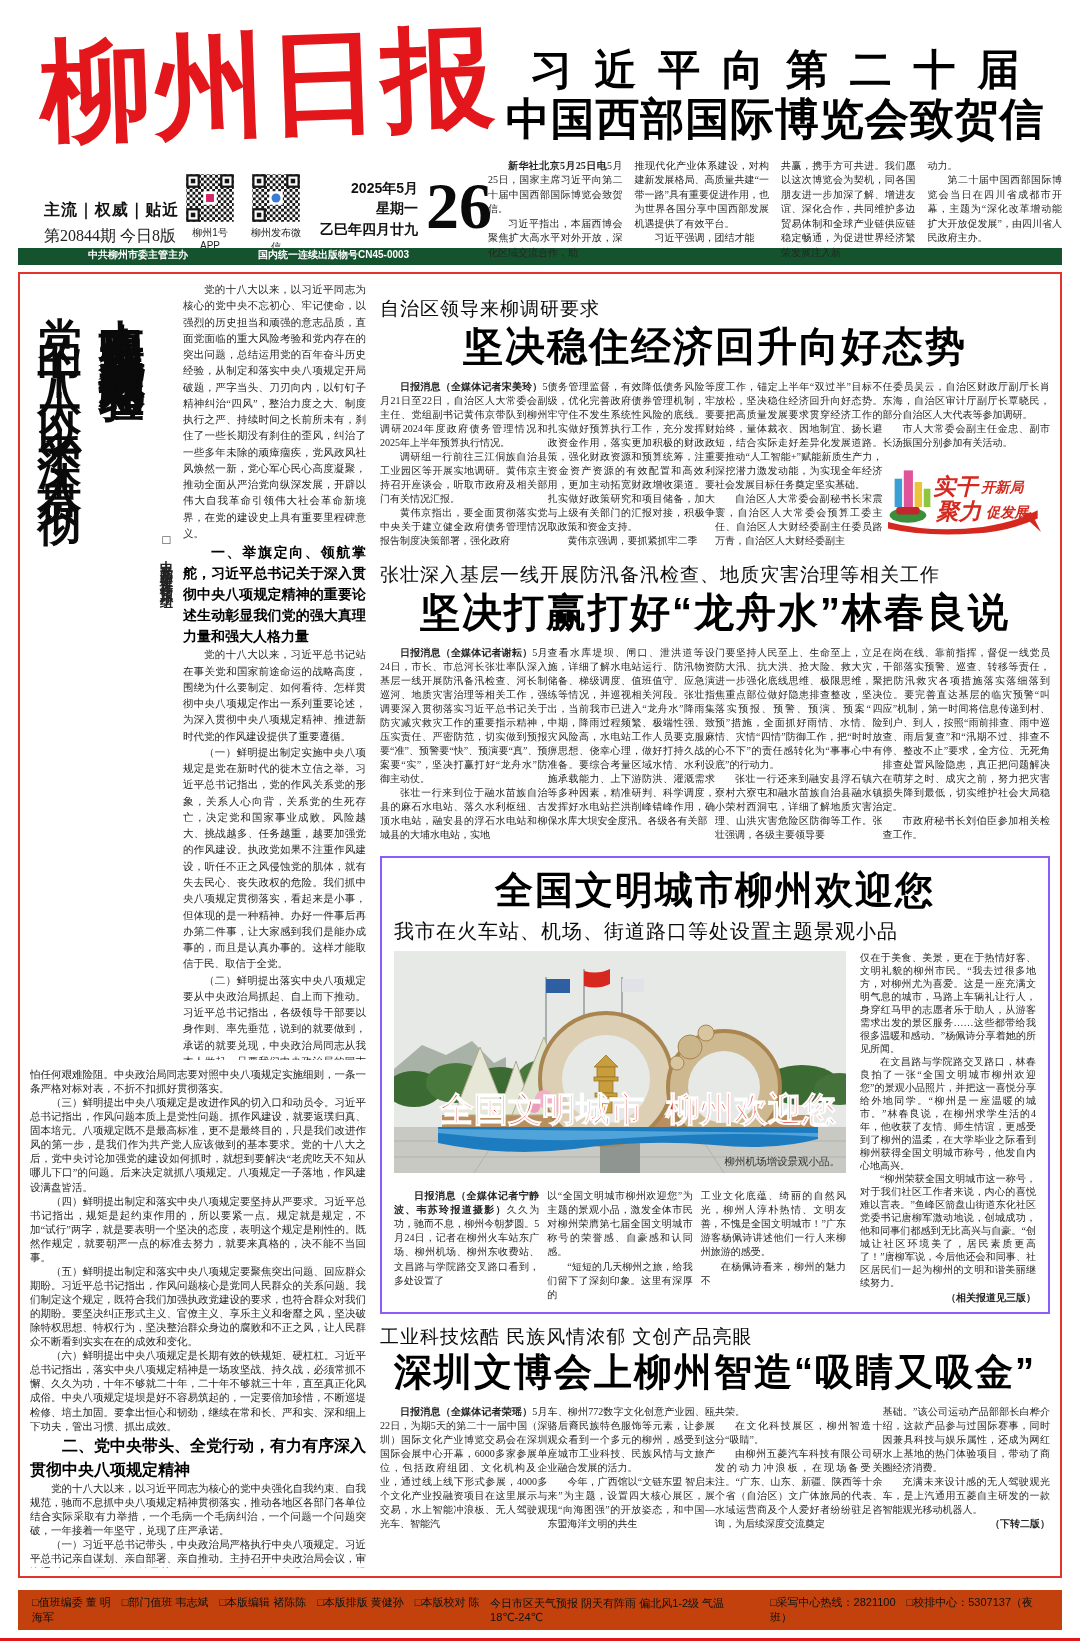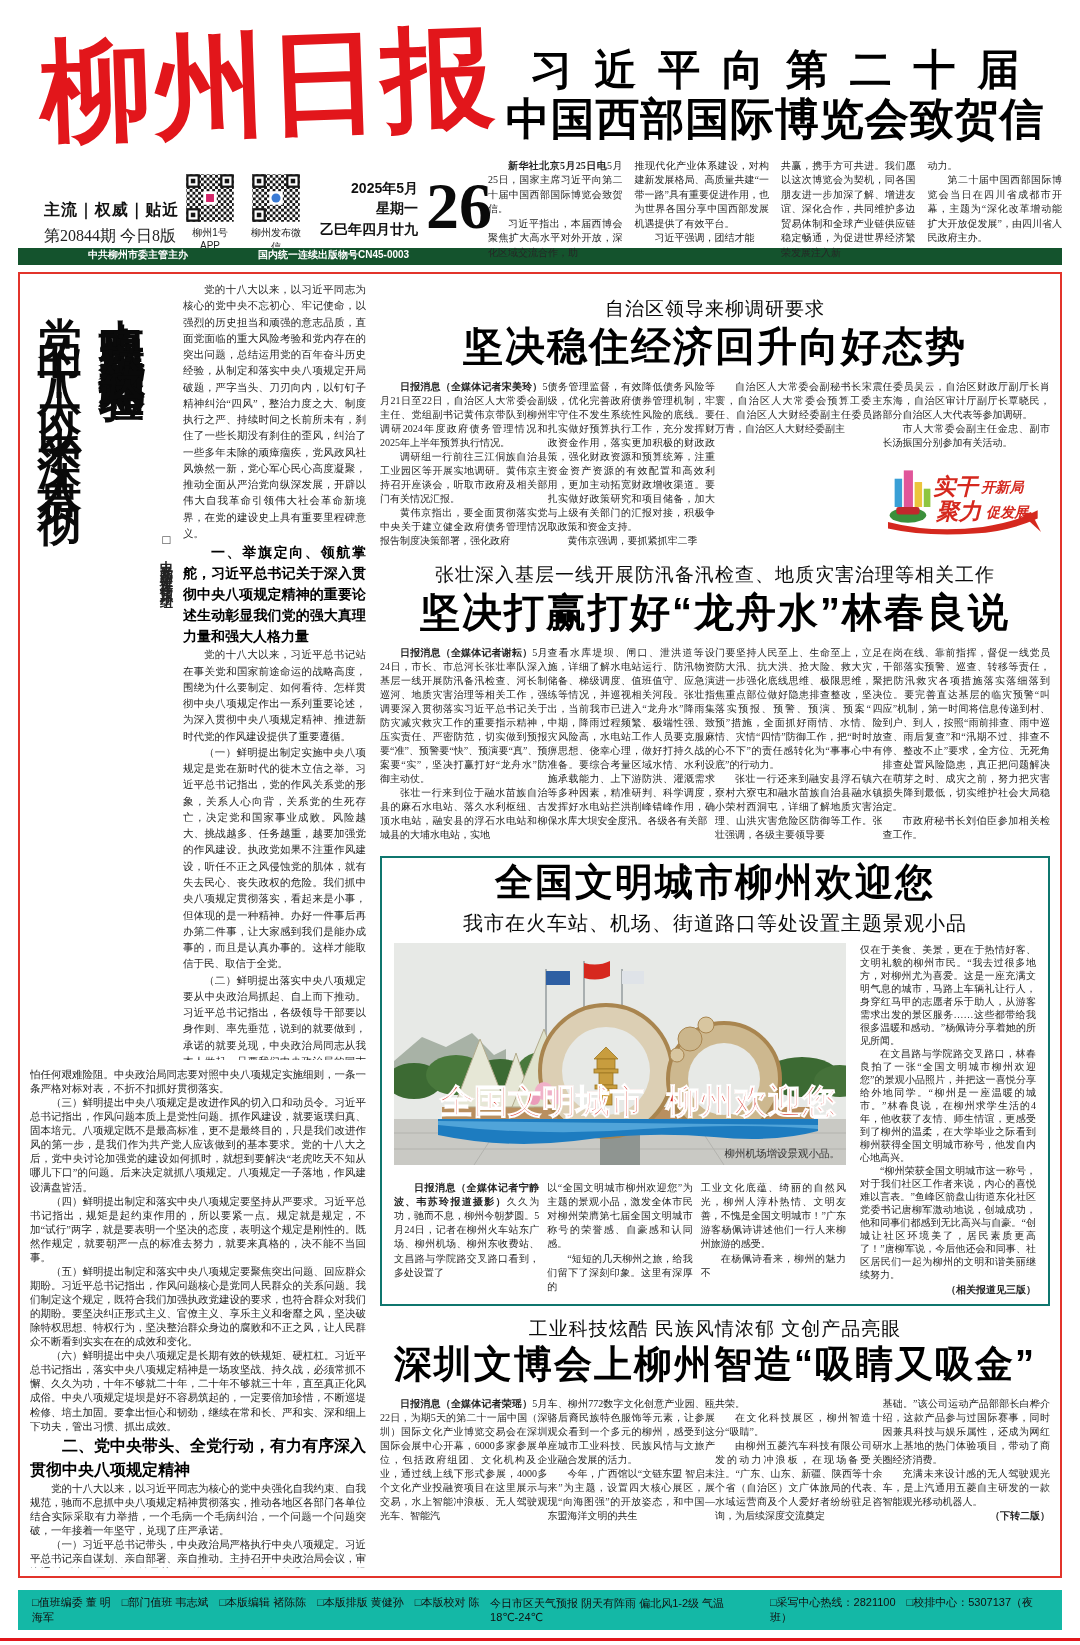--- a/index.html
+++ b/index.html
@@ -44,39 +44,39 @@
   .vt-r{font-size:46px;letter-spacing:.10em;}
   .vbyline{writing-mode:vertical-rl;text-orientation:upright;font-size:13px;font-weight:700;
            margin-top:250px;margin-left:4px;letter-spacing:.25em;color:#222;}
   .lead-coltext{margin-left:8px;width:196px;font-size:10.5px;line-height:1.55;text-align:justify;overflow:hidden;}
   .lead-h{font-weight:800;font-size:14px;line-height:1.5;margin:7px 0;color:#000;}
   .lead-full{margin-top:8px;font-size:10.5px;line-height:1.34;text-align:justify;overflow:hidden;}
   .lead-h2{font-weight:800;font-size:16px;line-height:1.5;margin:7px 0;color:#000;}
   .jump{font-weight:700;float:right;}
   
   .rightarea{flex:1;overflow:hidden;}
-  .kicker{text-align:center;font-size:19px;letter-spacing:1px;color:#0c0c0c;margin-top:14px;}
+  .kicker{text-align:left;font-size:19px;letter-spacing:1px;color:#0c0c0c;margin-top:14px;}
   .headline{text-align:center;font-weight:900;color:#000;letter-spacing:2px;line-height:1.2;}
   .hl-40{font-size:40px;} .hl-38{font-size:38px;}
   .cols{display:flex;margin-top:10px;}
   .col{flex:1;font-size:10px;line-height:1.4;text-align:justify;overflow:hidden;}
   .promo{margin-top:8px;}
   
-  .civbox{border:2px solid #0f766e;margin-top:14px;padding:2px 12px 8px;box-sizing:border-box;}
+  .civbox{border:2px solid #8b5cf6;margin-top:14px;padding:10px 12px 8px;box-sizing:border-box;}
   .civ-main{display:flex;gap:14px;margin-top:6px;}
   .civ-left{width:452px;flex:0 0 452px;}
   .photo{position:relative;width:452px;height:222px;overflow:hidden;}
   .photo svg{display:block;width:100%;height:100%;}
   .caption{position:absolute;right:6px;bottom:4px;font-size:10.5px;color:#333;}
   .civ-cols{display:flex;gap:8px;margin-top:16px;}
   .civ-col{flex:1;font-size:10px;line-height:1.42;text-align:justify;}
   .civ-right{flex:1;font-size:10px;line-height:1.3;text-align:justify;overflow:hidden;}
   .related{text-align:right;font-weight:700;margin-top:2px;}
   
-  .footer{position:absolute;left:18px;top:1590px;width:1044px;height:40px;background:#14b8a6;
+  .footer{position:absolute;left:18px;top:1590px;width:1044px;height:40px;background:#c2410c;
           display:flex;align-items:center;justify-content:space-between;box-sizing:border-box;
           padding:0 14px;font-size:11px;color:#111;}
   .bottomline{position:absolute;left:0;top:1638px;width:100%;height:3px;background:#e2161b;}
 </style>
 </head>
 <body>
 
 <div class="sheet">
 
   <div class="masthead">
@@ -218,20 +218,21 @@
           <div class="col">
             <p class="para"><b class="lead-b">日报消息（全媒体记者宋美玲）</b><span>5月21日至22日，自治区人大常委会副主任、党组副书记黄伟京带队到柳州调研2024年度政府债务管理情况和2025年上半年预算执行情况。</span></p>
             <p class="para">调研组一行前往三江侗族自治县工业园区等开展实地调研。黄伟京主持召开座谈会，听取市政府及相关部门有关情况汇报。</p>
             <p class="para">黄伟京指出，要全面贯彻落实党中央关于建立健全政府债务管理情况报告制度决策部署，强化政府</p>
           </div>
           <div class="col">
             <p class="cont">债务管理监督，有效降低债务风险等级，优化完善政府债券管理机制，牢牢守住不发生系统性风险的底线。要扎实做好预算执行工作，充分发挥财政资金作用，落实更加积极的财政政策，强化财政资源和预算统筹，注重资金资产资源的有效配置和高效利用，更加主动拓宽财政增收渠道。要扎实做好政策研究和项目储备，加大与上级有关部门的汇报对接，积极争取政策和资金支持。</p>
             <p class="para">黄伟京强调，要抓紧抓牢二季</p>
           </div>
           <div class="col">
+            <p class="cont">度工作，锚定上半年“双过半”目标不放松，坚决稳住经济回升向好态势。要把高质量发展要求贯穿经济工作的始终，量体裁衣、因地制宜、扬长避短，结合实际走好差异化发展道路。要推动“人工智能+”赋能新质生产力，深挖潜力激发动能，为实现全年经济社会发展目标任务奠定坚实基础。</p>
             <p class="para">自治区人大常委会副秘书长宋震寰，自治区人大常委会预算工委主任、自治区人大财经委副主任委员路万青，自治区人大财经委副主</p>
           </div>
           <div class="col">
             <p class="cont">任委员吴云，自治区财政厅副厅长肖东海，自治区审计厅副厅长覃晓民，部分自治区人大代表等参加调研。</p>
             <p class="para">市人大常委会副主任金忠、副市长汤振国分别参加有关活动。</p>
             <svg class="promo" viewBox="0 0 190 92" width="158" height="78">
               <rect x="14" y="24" width="9" height="34" fill="#399fd6"></rect>
               <rect x="25" y="14" width="11" height="44" fill="#e0559a"></rect>
               <rect x="38" y="28" width="9" height="30" fill="#ecc43c"></rect>
               <rect x="49" y="36" width="8" height="22" fill="#8ec63f"></rect>

